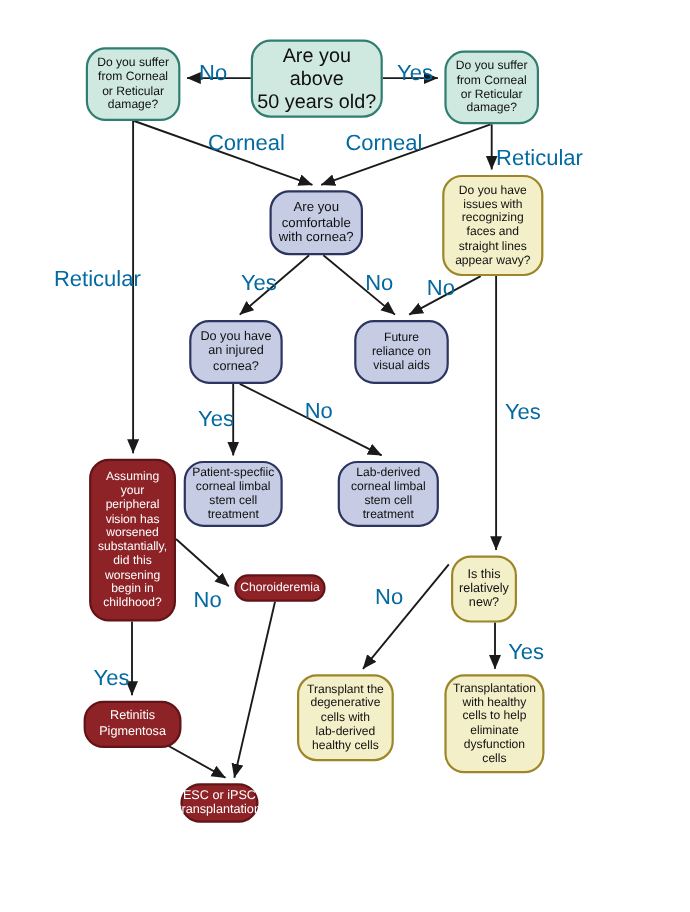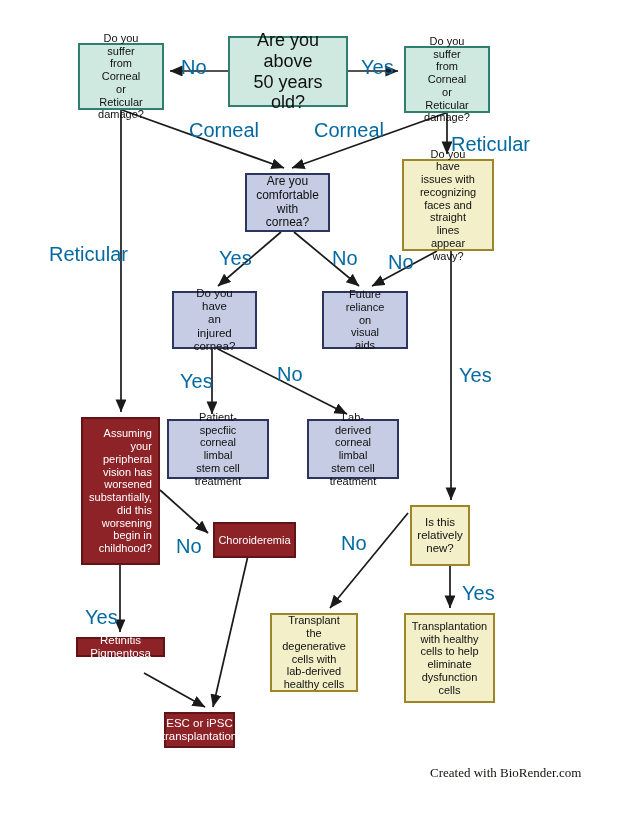--- a/index.html
+++ b/index.html
@@ -25,25 +25,25 @@
     height: 829px;
     pointer-events: none;
   }
   .node {
     position: absolute;
     box-sizing: border-box;
     display: flex;
     align-items: center;
     justify-content: center;
     text-align: center;
-    border-radius: 0;
+    border-radius: 18px;
     border-width: 2px;
     border-style: solid;
     line-height: 1.16;
-    padding: 2px 18px;
+    padding: 2px 3px;
     white-space: pre-line;
     z-index: 2;
   }
   .teal {
     background: #cfe9e1;
     border-color: #2f7e6f;
     color: #10100f;
   }
   .lav {
     background: #c6ccE4;
@@ -128,40 +128,40 @@
 recognizing
 faces and
 straight lines
 appear wavy?</div>
       <div class="node lav" style="left: 172px; top: 291px; width: 85px; height: 58px; font-size: 11.5px;">Do you have
 an injured
 cornea?</div>
       <div class="node lav" style="left: 322px; top: 291px; width: 86px; height: 58px; font-size: 11px;">Future
 reliance on
 visual aids</div>
-      <div class="node lav" style="left: 167px; top: 419px; width: 102px; height: 60px; font-size: 11px;">Patient-specfiic
+      <div class="node lav" style="left: 167px; top: 419px; width: 90px; height: 60px; font-size: 11px;">Patient-specfiic
 corneal limbal
 stem cell
 treatment</div>
       <div class="node lav" style="left: 307px; top: 419px; width: 92px; height: 60px; font-size: 11px;">Lab-derived
 corneal limbal
 stem cell
 treatment</div>
-      <div class="node maroon" style="left: 81px; top: 417px; width: 79px; height: 148px; font-size: 11px; text-align: right;">Assuming
+      <div class="node maroon" style="left: 81px; top: 417px; width: 79px; height: 148px; font-size: 11px;">Assuming
 your
 peripheral
 vision has
 worsened
 substantially,
 did this
 worsening
 begin in
 childhood?</div>
-      <div class="node maroon" style="left: 213px; top: 522px; width: 83px; height: 36px; font-size: 11px;">Choroideremia</div>
-      <div class="node maroon" style="left: 76px; top: 637px; width: 89px; height: 20px; font-size: 11.5px;">Retinitis
+      <div class="node maroon" style="left: 213px; top: 522px; width: 83px; height: 25px; font-size: 11px;">Choroideremia</div>
+      <div class="node maroon" style="left: 76px; top: 637px; width: 89px; height: 43px; font-size: 11.5px;">Retinitis
 Pigmentosa</div>
       <div class="node maroon" style="left: 164px; top: 712px; width: 71px; height: 36px; font-size: 11.5px;">ESC or iPSC
 transplantation</div>
       <div class="node yellow" style="left: 410px; top: 505px; width: 60px; height: 61px; font-size: 11.5px;">Is this
 relatively
 new?</div>
       <div class="node yellow" style="left: 270px; top: 613px; width: 88px; height: 79px; font-size: 11px;">Transplant the
 degenerative
 cells with
 lab-derived
@@ -185,15 +185,14 @@
       <div class="edge-label" style="left: 388px; top: 251px;">No</div>
       <div class="edge-label" style="left: 459px; top: 364px;">Yes</div>
       <div class="edge-label" style="left: 180px; top: 370px;">Yes</div>
       <div class="edge-label" style="left: 277px; top: 363px;">No</div>
       <div class="edge-label" style="left: 176px; top: 535px;">No</div>
       <div class="edge-label" style="left: 85px; top: 606px;">Yes</div>
       <div class="edge-label" style="left: 341px; top: 532px;">No</div>
       <div class="edge-label" style="left: 462px; top: 582px;">Yes</div>
     </div>
 
-  <div id="credit" style="left:430px; top:765px;">Created with BioRender.com</div>
 
 </div>
 
 </body></html>

